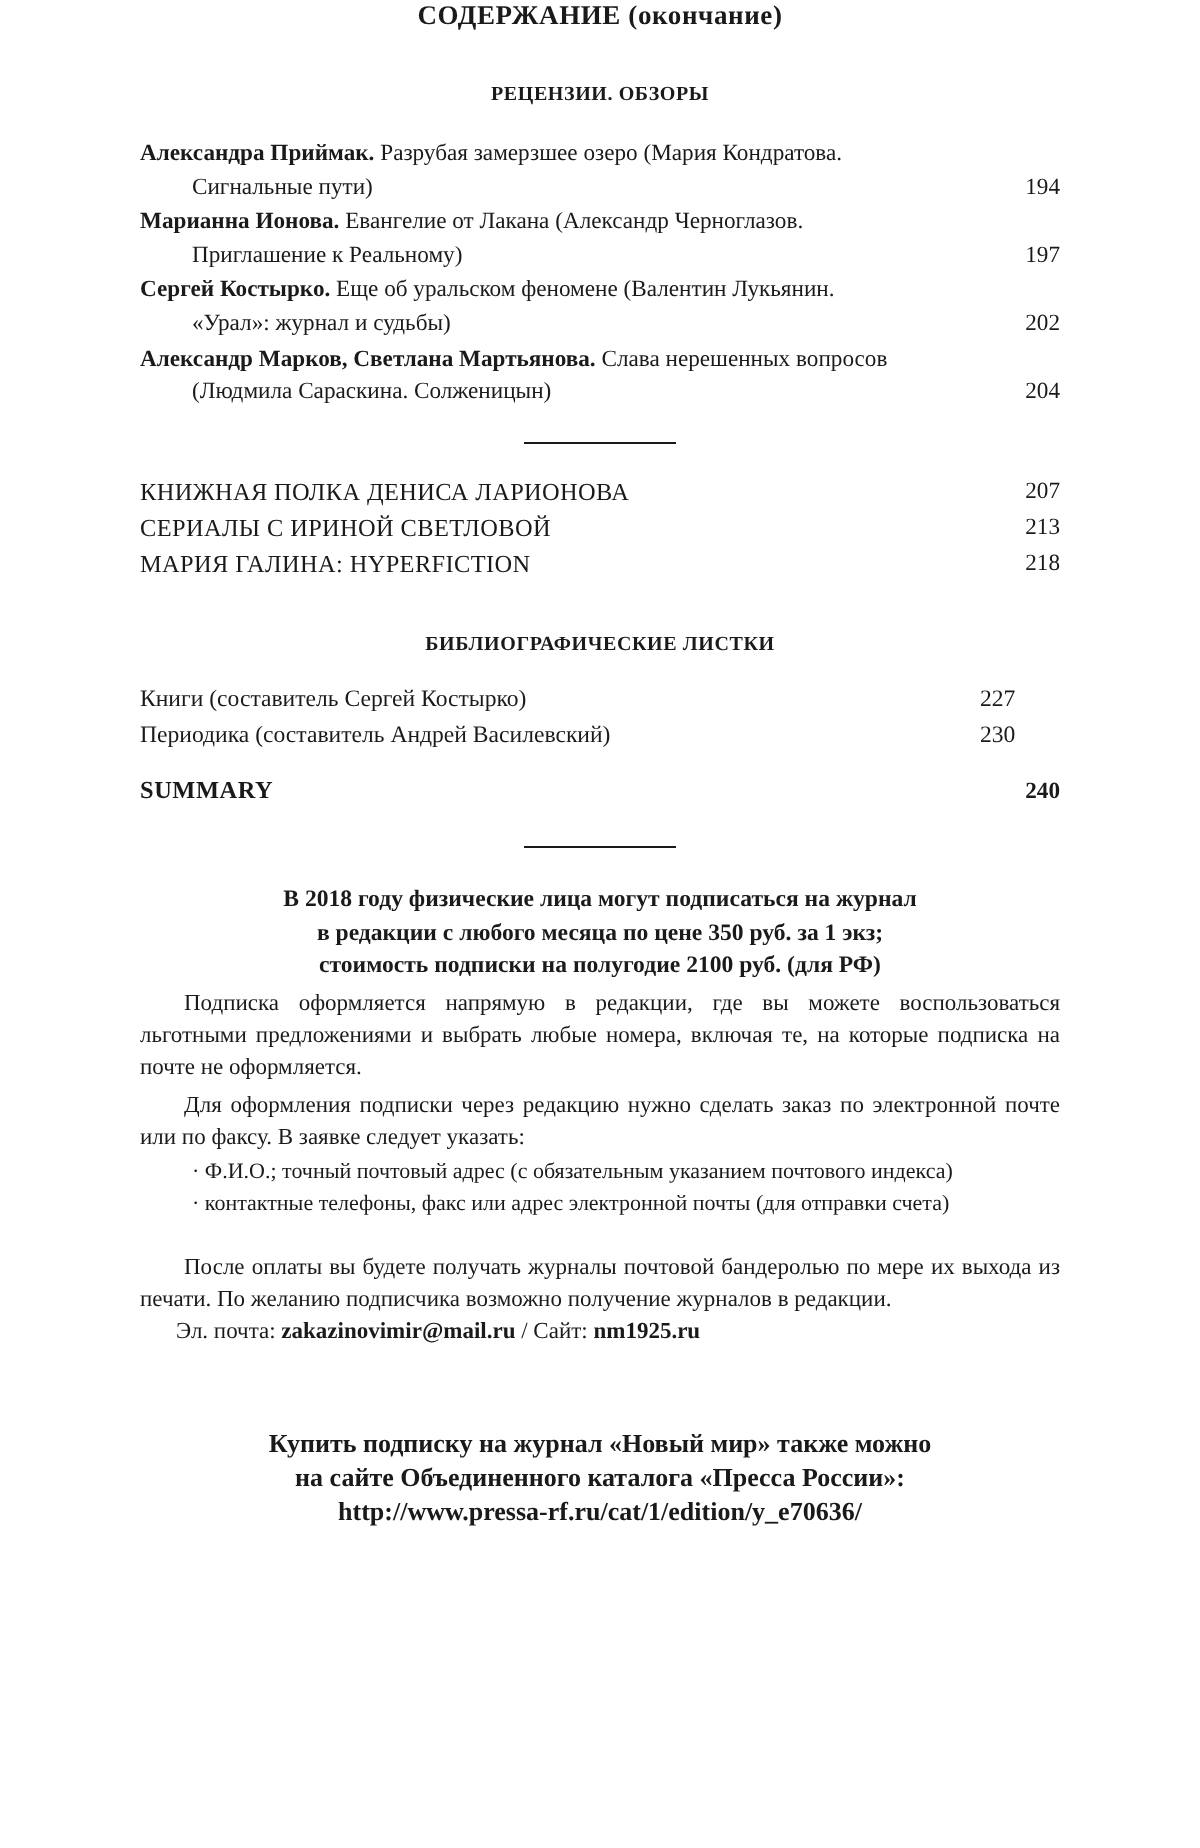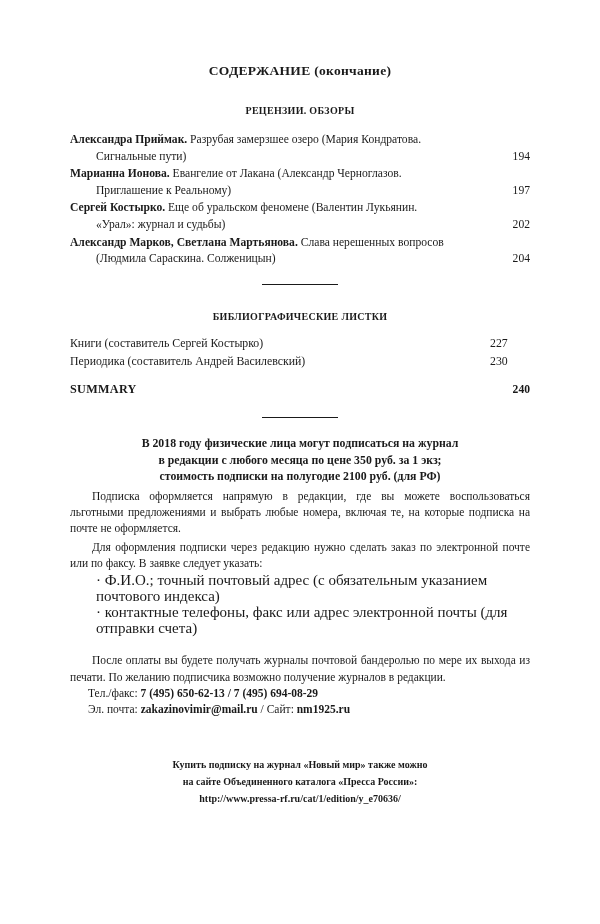--- a/index.html
+++ b/index.html
@@ -22,21 +22,20 @@
     top: 0;
     width: 460px;
   }
 
   
   .doc-title {
     text-align: center;
     font-weight: bold;
     font-size: 13.5px;
     letter-spacing: 0.3px;
-    margin-top: 63px;
     font-family: Liberation Serif, serif;
   }
   .section-title {
     text-align: center;
     font-weight: bold;
     font-size: 10px;
     letter-spacing: 0.3px;
     margin-top: 26px;
   }
   .section-title.biblio {
@@ -143,36 +142,36 @@
   }
   .sub-para {
     font-size: 11.5px;
     line-height: 16.2px;
     text-align: justify;
     text-indent: 22px;
     margin-top: 3px;
   }
   .sub-para.tight { margin-top: 16px; }
   .bullet-line {
-    font-size: 15px;
+    font-size: 11px;
     line-height: 16.2px;
     padding-left: 26px;
   }
   .contact-line {
     font-size: 11.5px;
     line-height: 16.5px;
     padding-left: 18px;
   }
   .contact-line b { font-weight: bold; }
 
   
   .promo {
     text-align: center;
     font-weight: bold;
-    font-size: 10px;
+    font-size: 13px;
     line-height: 17px;
     margin-top: 38px;
   }
 </style>
 </head>
 <body>
 
 <div class="page">
   <div class="content">
 
@@ -212,20 +211,34 @@
           <span class="toc-author">Александр Марков, Светлана Мартьянова.</span><span> Слава нерешенных вопросов</span>
           <span class="l2">(Людмила Сараскина. Солженицын)</span>
         </div>
         <div class="toc-page row2">204</div>
       </div>
 
     </div>
 
     <div class="rule rule-1"></div>
 
+    <div class="caps-list">
+      <div class="caps-row">
+        <span>КНИЖНАЯ ПОЛКА ДЕНИСА ЛАРИОНОВА</span>
+        <span class="num">207</span>
+      </div>
+      <div class="caps-row">
+        <span>СЕРИАЛЫ С ИРИНОЙ СВЕТЛОВОЙ</span>
+        <span class="num">213</span>
+      </div>
+      <div class="caps-row">
+        <span>МАРИЯ ГАЛИНА: HYPERFICTION</span>
+        <span class="num">218</span>
+      </div>
+    </div>
 
     <div class="section-title biblio">БИБЛИОГРАФИЧЕСКИЕ ЛИСТКИ</div>
 
     <div class="biblio-list">
       <div class="biblio-row">
         <span>Книги (составитель Сергей Костырко)</span>
         <span class="num">227</span>
       </div>
       <div class="biblio-row">
         <span>Периодика (составитель Андрей Василевский)</span>
@@ -244,23 +257,20 @@
       <div class="sub-head">в редакции с любого месяца по цене 350 руб. за 1 экз;</div>
       <div class="sub-head">стоимость подписки на полугодие 2100 руб. (для РФ)</div>
 
       <div class="sub-para">Подписка оформляется напрямую в редакции, где вы можете воспользоваться льготными предложениями и выбрать любые номера, включая те, на которые подписка на почте не оформляется.</div>
       <div class="sub-para">Для оформления подписки через редакцию нужно сделать заказ по электронной почте или по факсу. В заявке следует указать:</div>
       <div class="bullet-line">· Ф.И.О.; точный почтовый адрес (с обязательным указанием почтового индекса)</div>
       <div class="bullet-line">· контактные телефоны, факс или адрес электронной почты (для отправки счета)</div>
       <div class="sub-para tight">После оплаты вы будете получать журналы почтовой бандеролью по мере их выхода из печати. По желанию подписчика возможно получение журналов в редакции.</div>
 
       <div class="contact-line">
-        <span>Тел./факс: </span><b>7 (495) 650-62-13 / 7 (495) 694-08-29</b>
-      </div>
-      <div class="contact-line">
         <span>Эл. почта: </span><b>zakazinovimir@mail.ru</b><span> / Сайт: </span><b>nm1925.ru</b>
       </div>
     </div>
 
     <div class="promo">
       <div>Купить подписку на журнал «Новый мир» также можно</div>
       <div>на сайте Объединенного каталога «Пресса России»:</div>
       <div>http://www.pressa-rf.ru/cat/1/edition/y_e70636/</div>
     </div>
 

